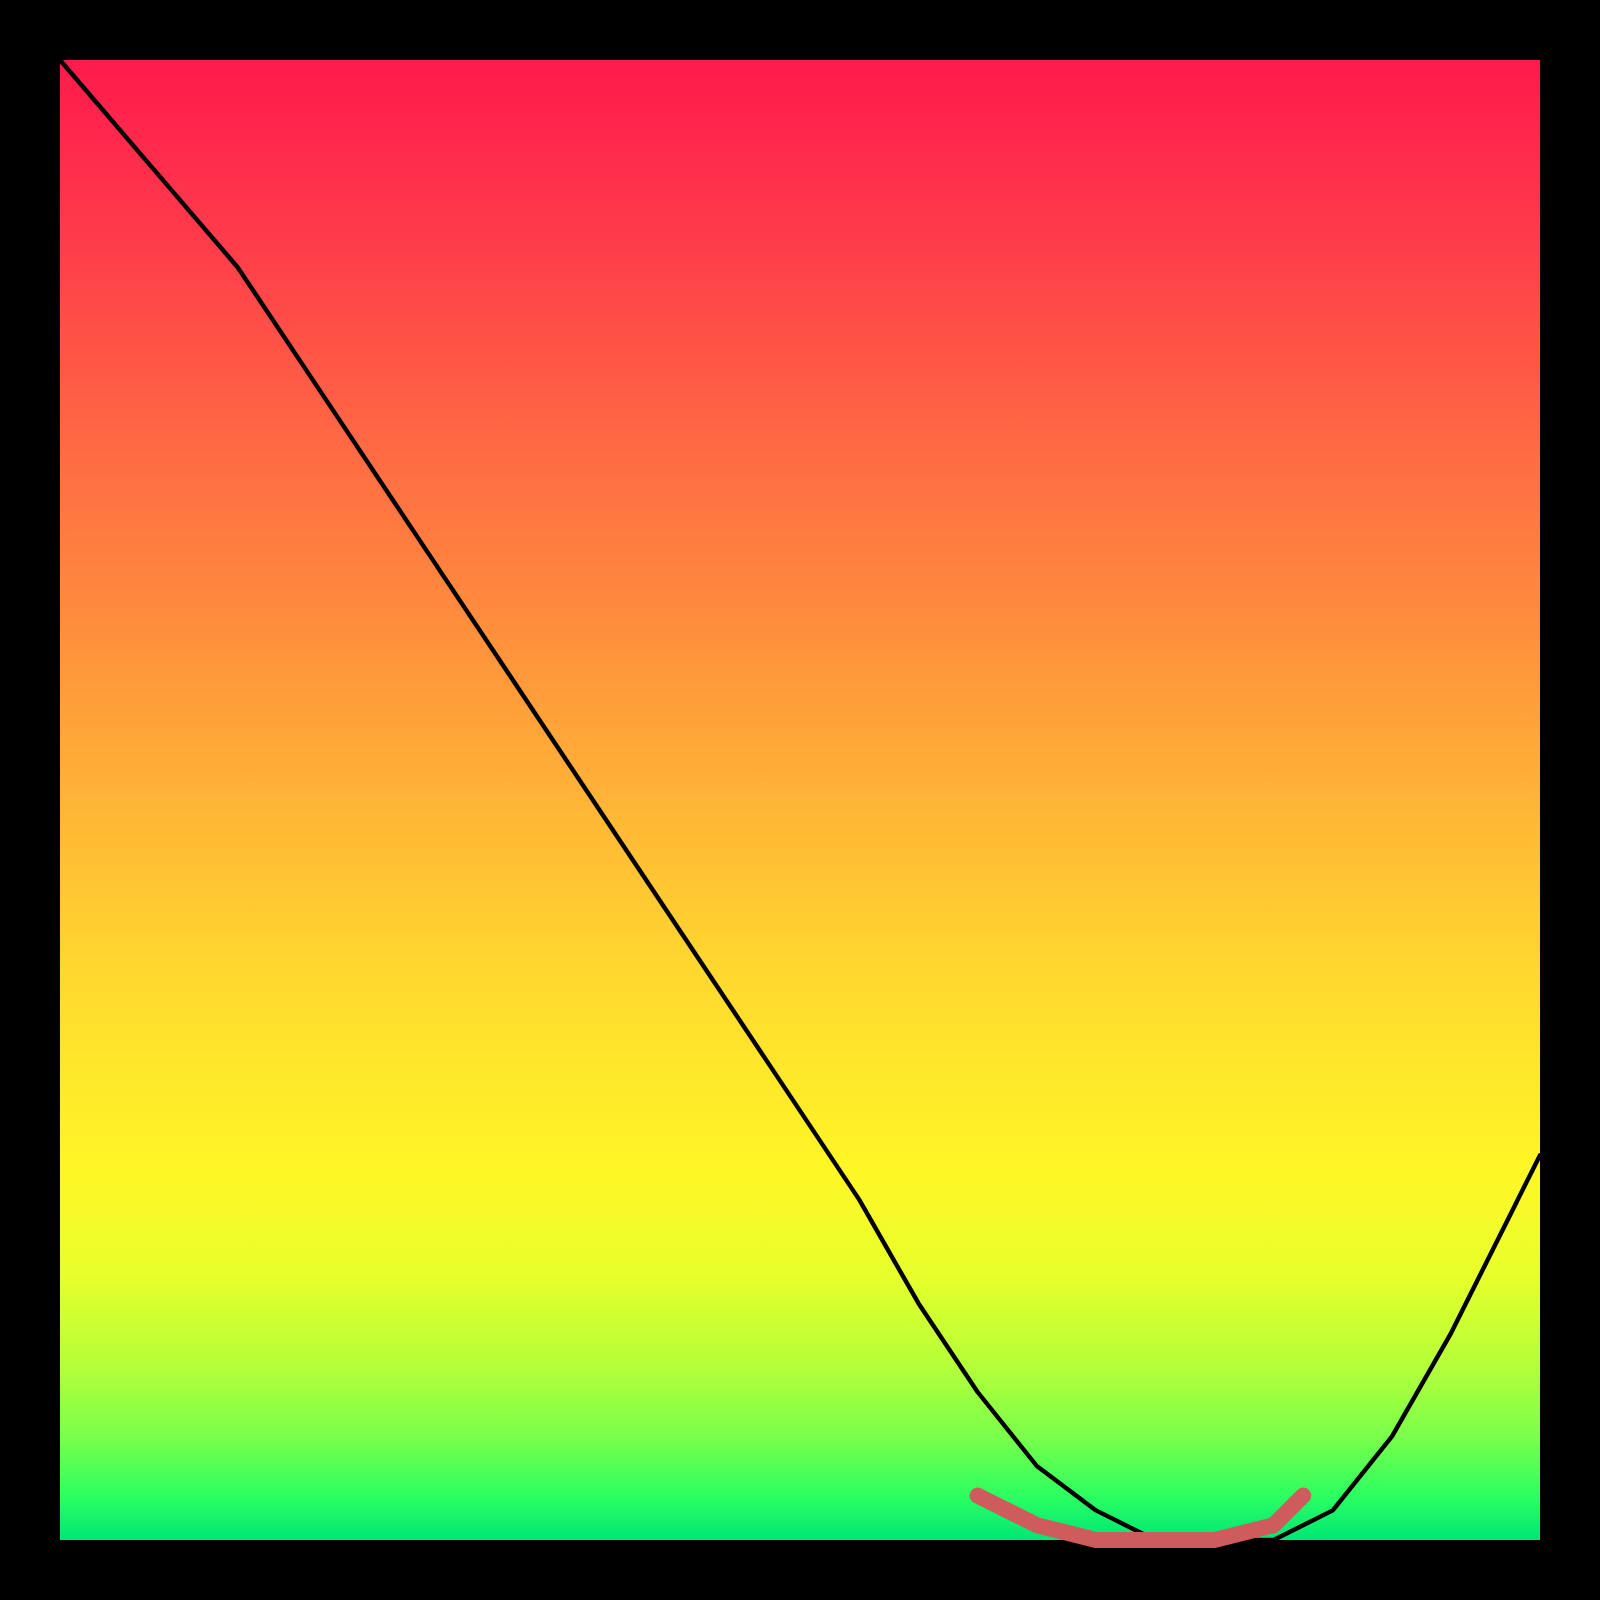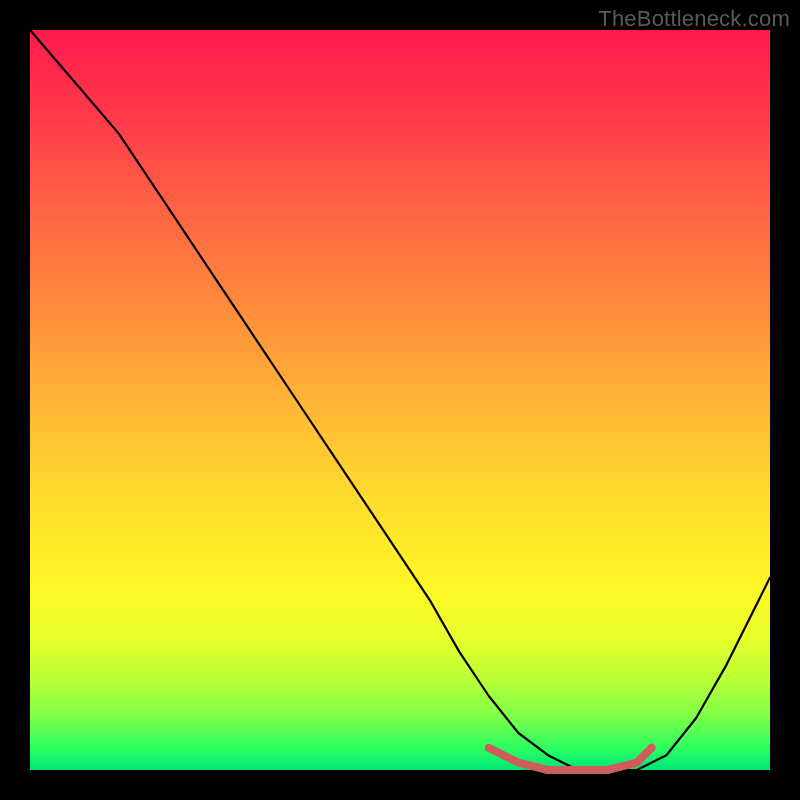--- a/index.html
+++ b/index.html
@@ -56,21 +56,20 @@
     top: 0;
     width: 740px;
     height: 740px;
     overflow: visible;
   }
 </style>
 </head>
 <body>
 
 <div class="frame">
-  <div class="watermark">TheBottleneck.com</div>
 
   <div class="plot">
     <svg class="curve" viewBox="0 0 740 740" preserveAspectRatio="none">
       <path id="main-curve" fill="none" stroke="#000000" stroke-width="2.2" stroke-linejoin="round" stroke-linecap="round" d="M0.0 0.0 L44.4 51.8 L88.8 103.6 L133.2 170.2 L177.6 236.8 L222.0 303.4 L266.4 370.0 L310.8 436.6 L355.2 503.2 L399.6 569.8 L429.2 621.6 L458.8 666.0 L488.4 703.0 L518.0 725.2 L547.6 740.0 L577.2 740.0 L606.8 740.0 L636.4 725.2 L666.0 688.2 L695.6 636.4 L725.2 577.2 L740.0 547.6"></path>
       <path id="highlight-curve" fill="none" stroke="#cf5c5c" stroke-width="8" stroke-linejoin="round" stroke-linecap="round" d="M458.8 717.8 L488.4 732.6 L518.0 740.0 L547.6 740.0 L577.2 740.0 L606.8 732.6 L621.6 717.8"></path>
     </svg>
   </div>
 </div>
 
 </body></html>

